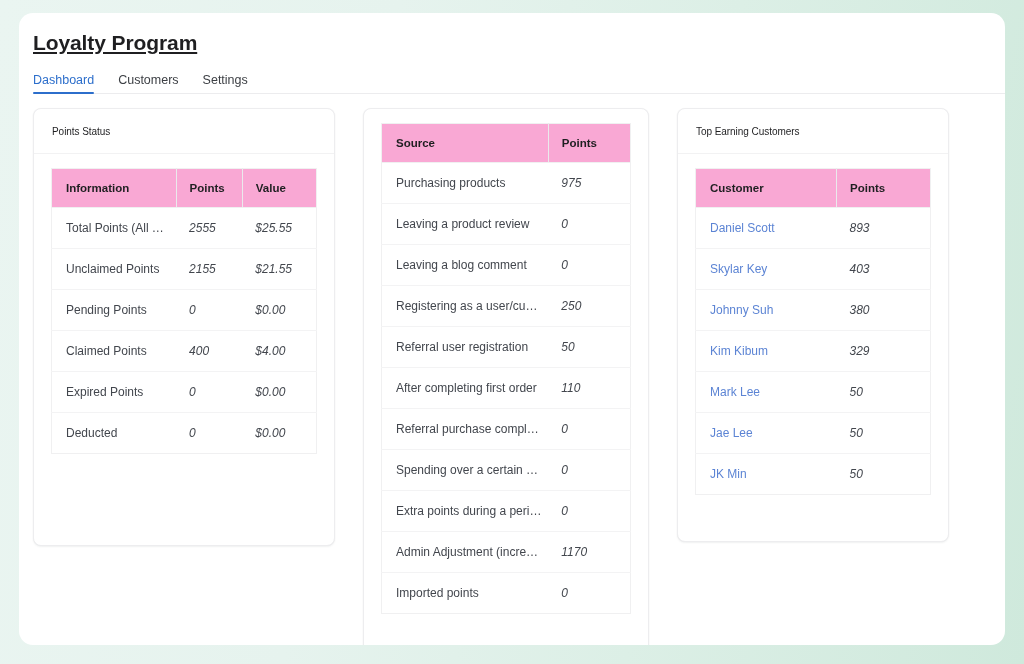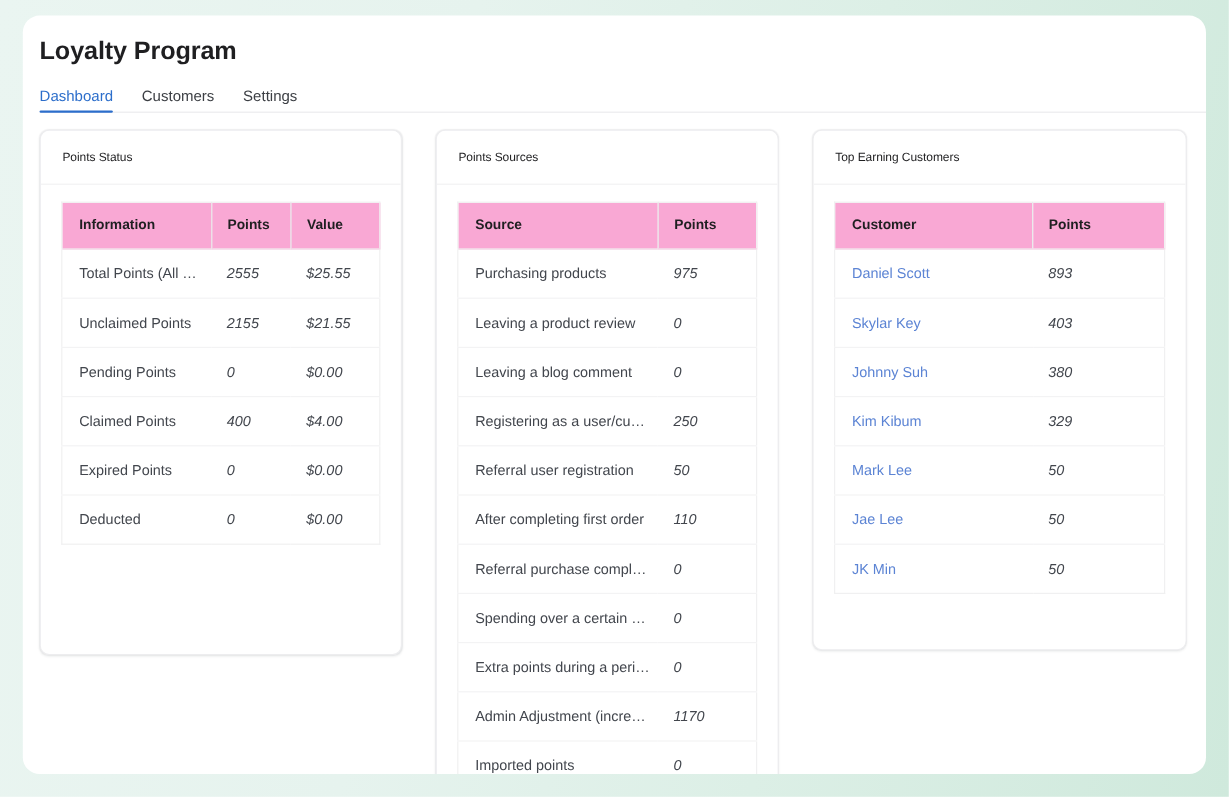--- a/index.html
+++ b/index.html
@@ -33,20 +33,21 @@
   .page-header {
     padding: 18px 0 0 14px;
   }
 
   .page-title {
     font-size: 21px;
     font-weight: bold;
     color: #1f1f21;
     letter-spacing: -0.1px;
     padding-left: 0;
+    text-decoration: underline;
   }
 
   .tabbar {
     display: flex;
     align-items: flex-end;
     gap: 0;
     margin-top: 12px;
     border-bottom: 1px solid #ececee;
     height: 27px;
   }
@@ -88,21 +89,21 @@
     background: #ffffff;
     border: 1px solid #ededef;
     border-radius: 8px;
     box-shadow: 0 0 1px rgba(22,29,37,0.05), 0 1px 2px rgba(22,29,37,0.06);
     overflow: hidden;
     flex: 0 0 auto;
   }
 
   .panel-points-status   { width: 302px; height: 438px; }
   .panel-points-sources  { width: 286px; height: 546px; }
-  .panel-top-customers   { width: 312px; height: 434px; }
+  .panel-top-customers   { width: 272px; height: 434px; }
 
   .panel-header {
     height: 45px;
     display: flex;
     align-items: center;
     padding: 0 18px;
     border-bottom: 1px solid #f2f2f3;
   }
 
   .panel-title {
@@ -244,23 +245,20 @@
               <td>Deducted</td>
               <td>0</td>
               <td>$0.00</td>
             </tr>
           </tbody>
         </table>
       </div>
     </section>
 
     <section class="panel panel-points-sources">
-      <div class="panel-header">
-        <span class="panel-title">Points Sources</span>
-      </div>
       <div class="panel-body">
         <table class="data-table">
           <thead>
             <tr>
               <th>Source</th>
               <th>Points</th>
             </tr>
           </thead>
           <tbody>
             <tr>

